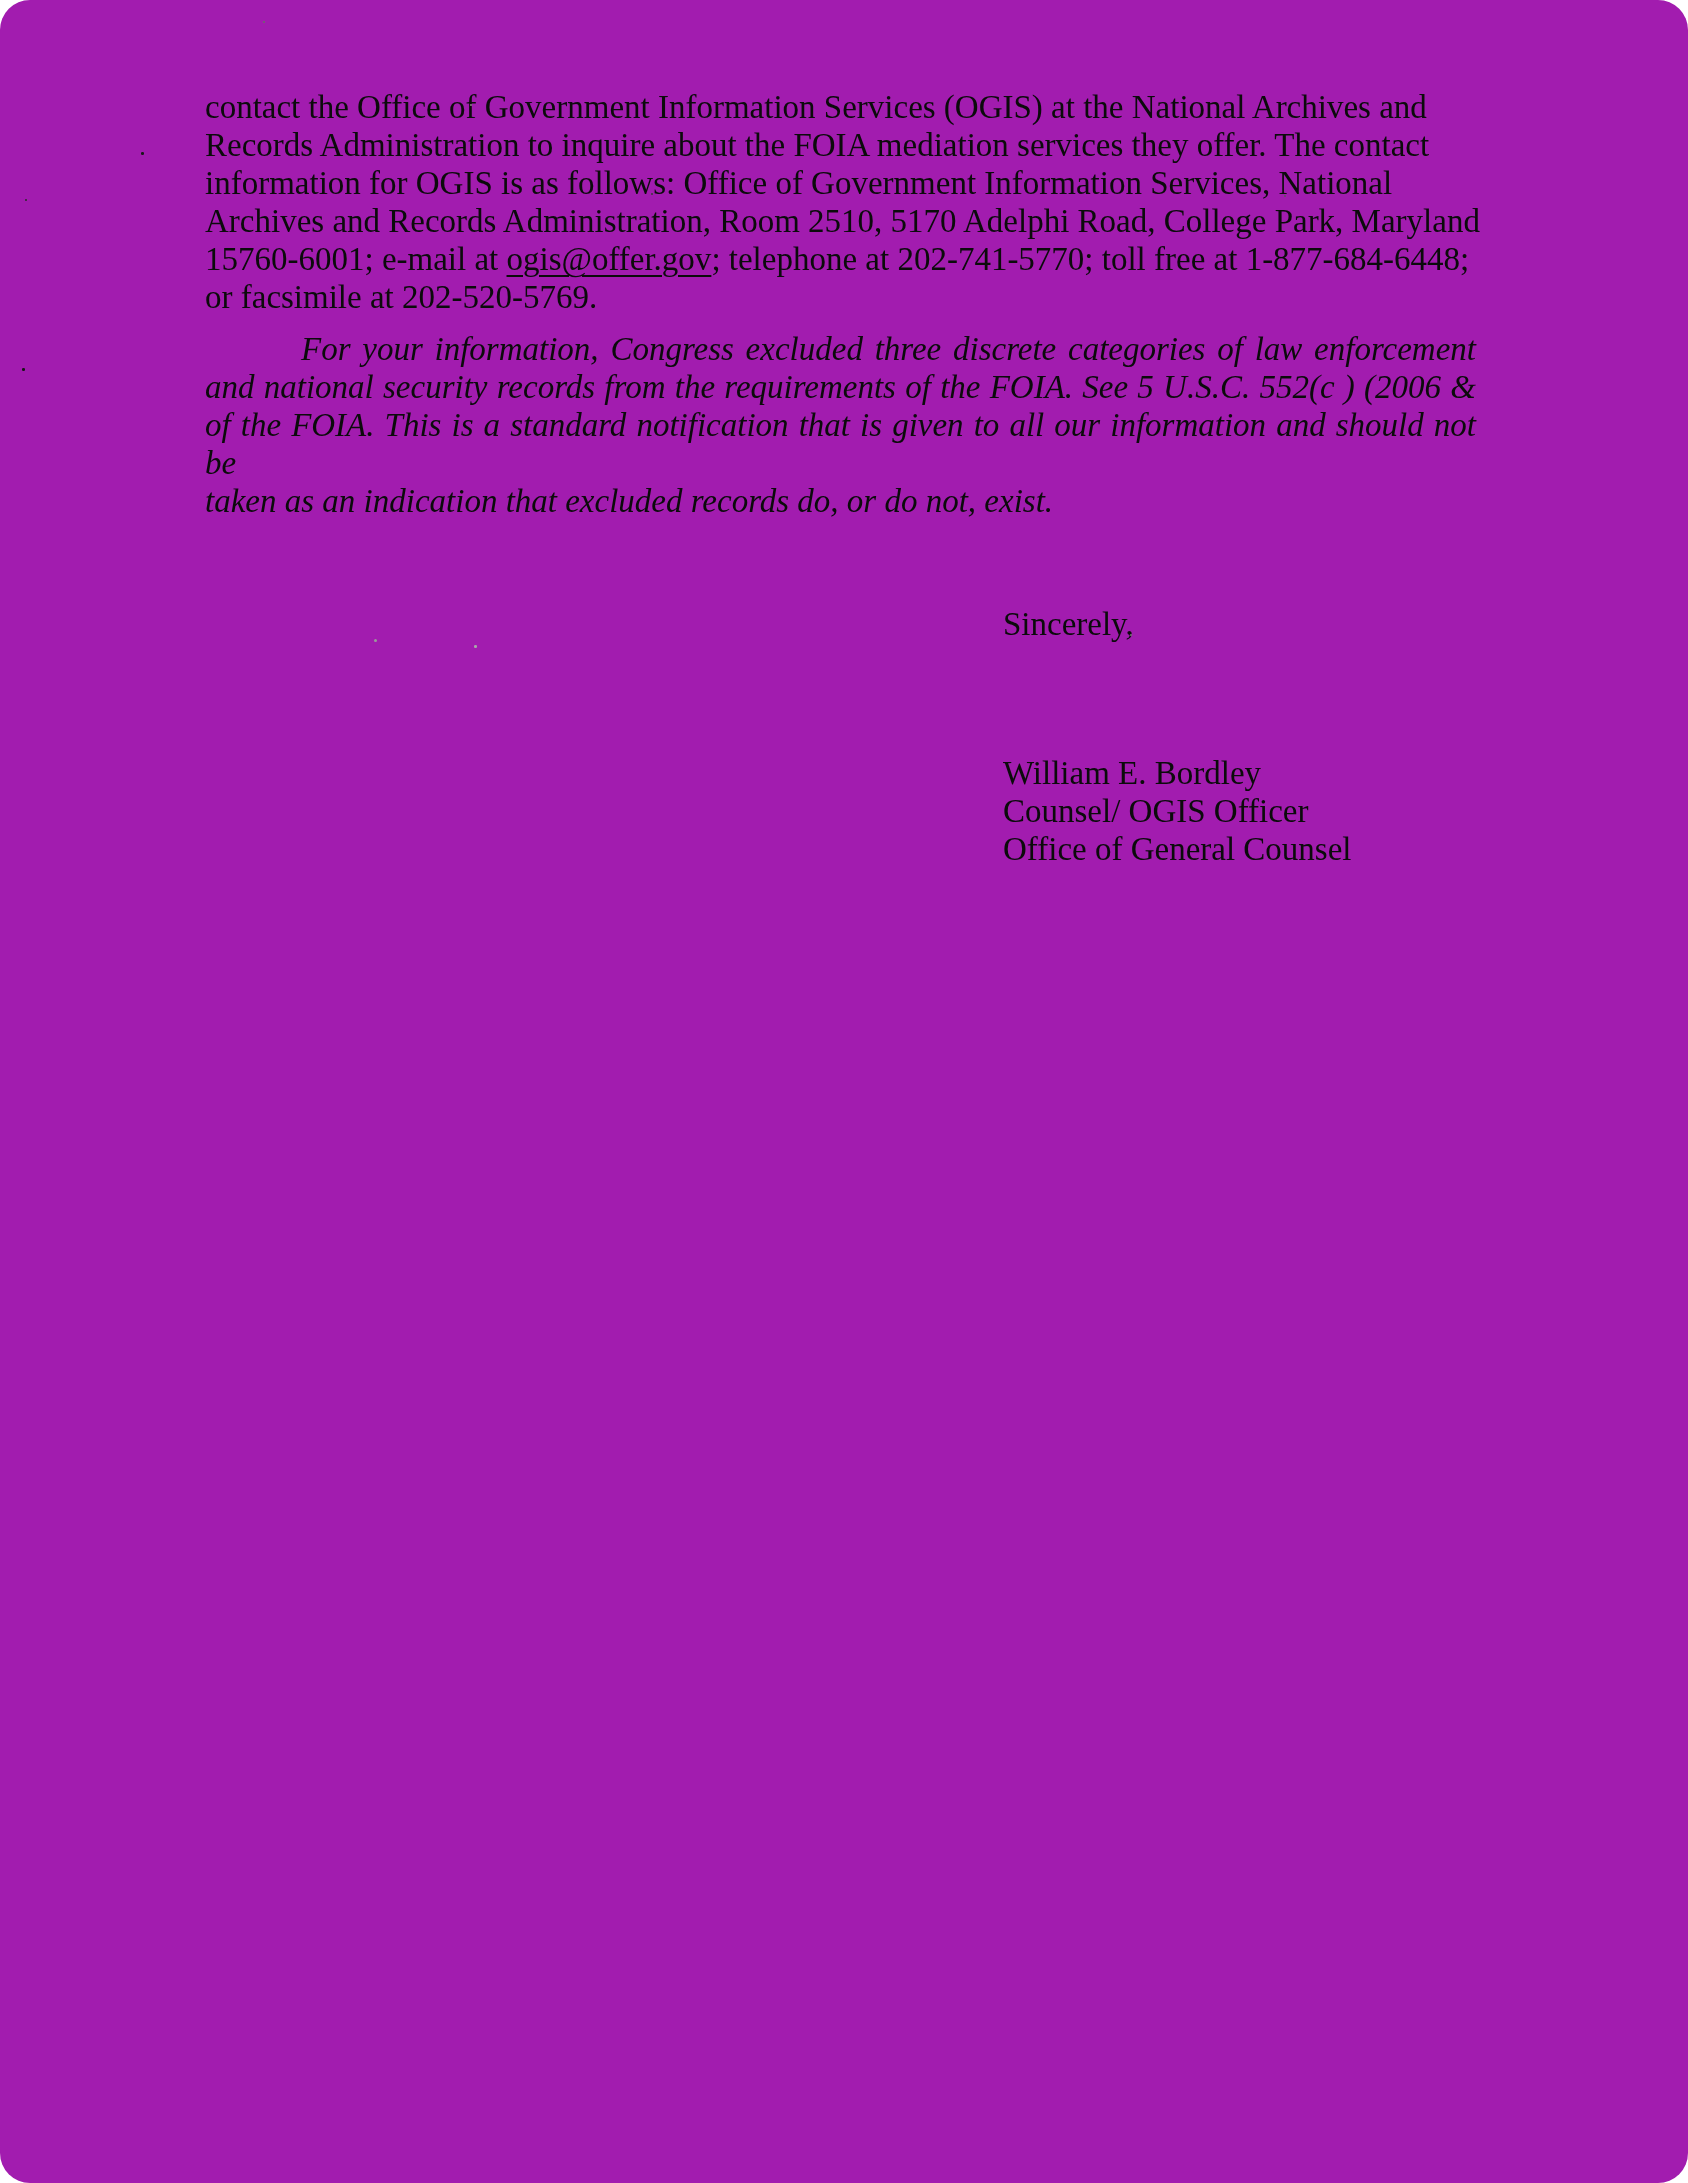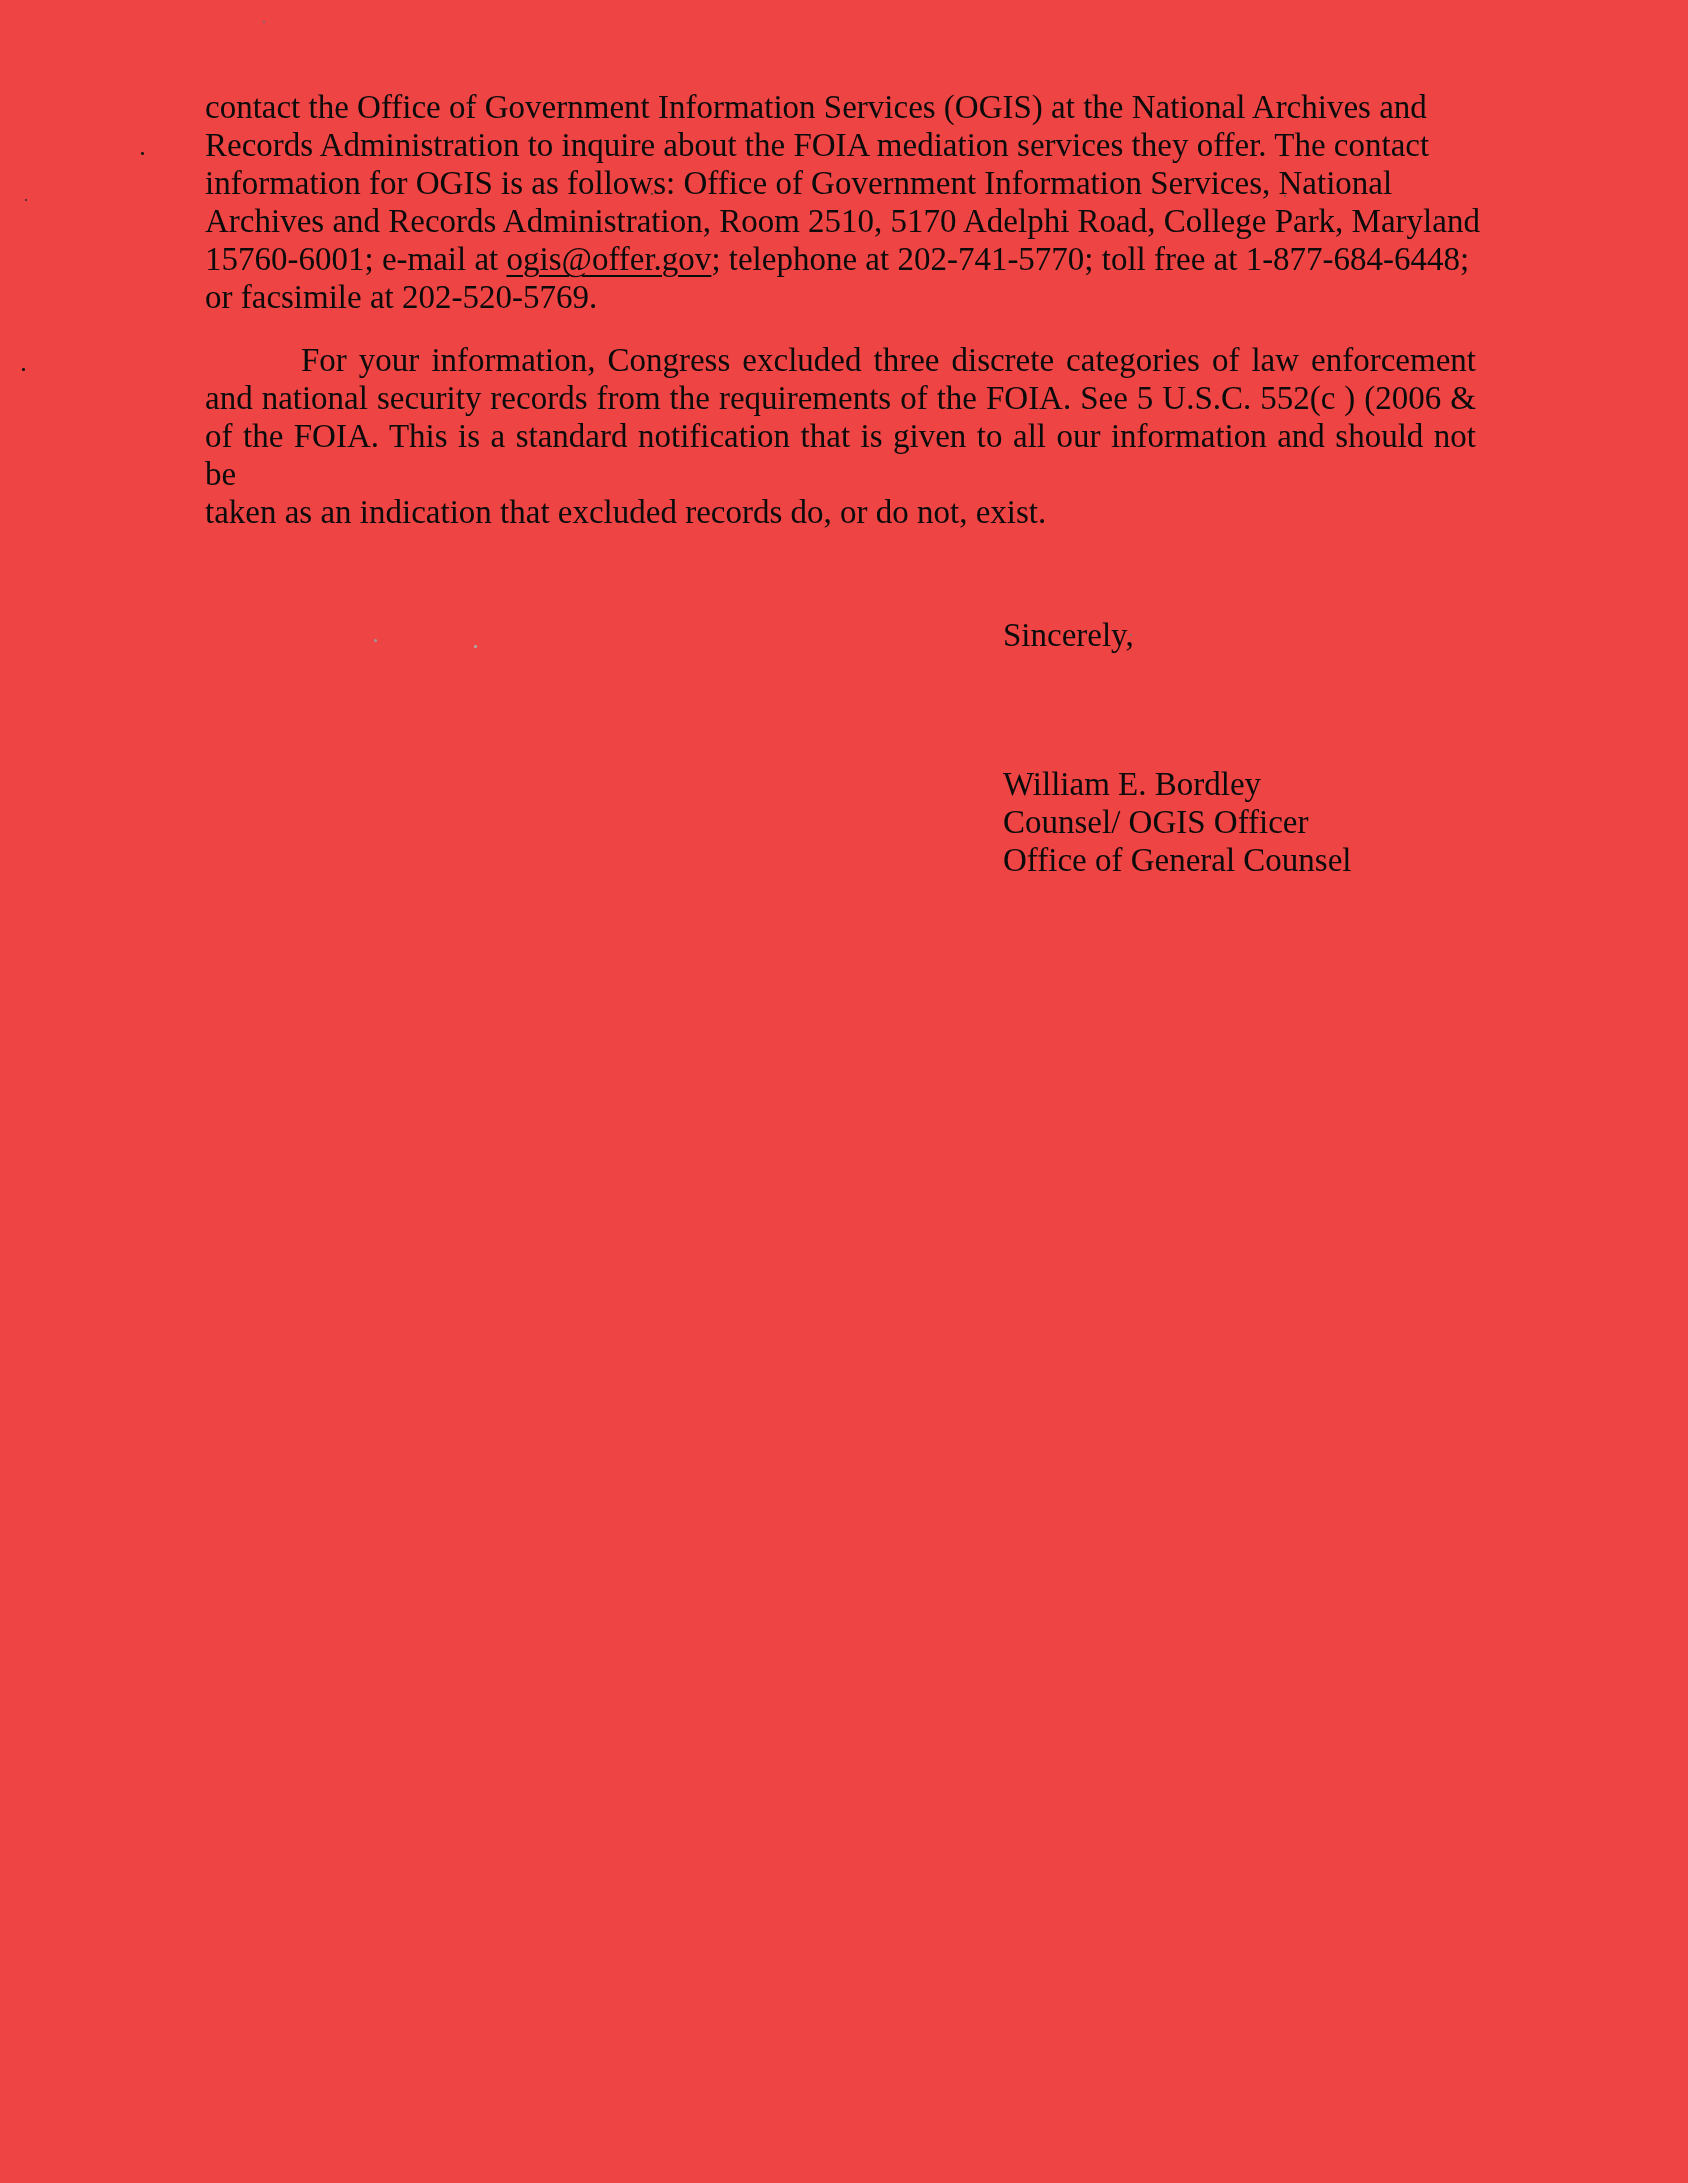--- a/index.html
+++ b/index.html
@@ -7,42 +7,43 @@
     width: 1688px;
     height: 2183px;
     background: #ffffff;
     position: relative;
     overflow: hidden;
     font-family: "Liberation Serif", "DejaVu Serif", serif;
   }
   .page {
     position: absolute;
     inset: 0;
-    background: #ef4444;
+    background: #a21caf;
+    border-radius: 30px;
   }
   .content {
     position: absolute;
     left: 205px;
     top: 88px;
     width: 1271px;
     color: #0b0b0b;
     font-size: 33px;
     line-height: 38px;
   }
   .para { margin: 0; padding: 0; }
   .line { display: block; white-space: pre; }
   
   .jline {
     white-space: normal;
     width: 1271px;
     text-align: justify;
     text-align-last: justify;
   }
   .indent { text-indent: 96px; }
-  .para2 { margin-top: 25px; }
+  .para2 { margin-top: 14px; font-style: italic; }
   .closing-block { margin: 85px 0 0 798px; }
   .sig-block { margin: 111px 0 0 798px; }
   .email {
     color: inherit;
     text-decoration: underline;
     text-decoration-thickness: 2px;
     text-underline-offset: 4.6px;
   }
   #specks { position: absolute; inset: 0; pointer-events: none; }
   .speck { position: absolute; border-radius: 50%; }

